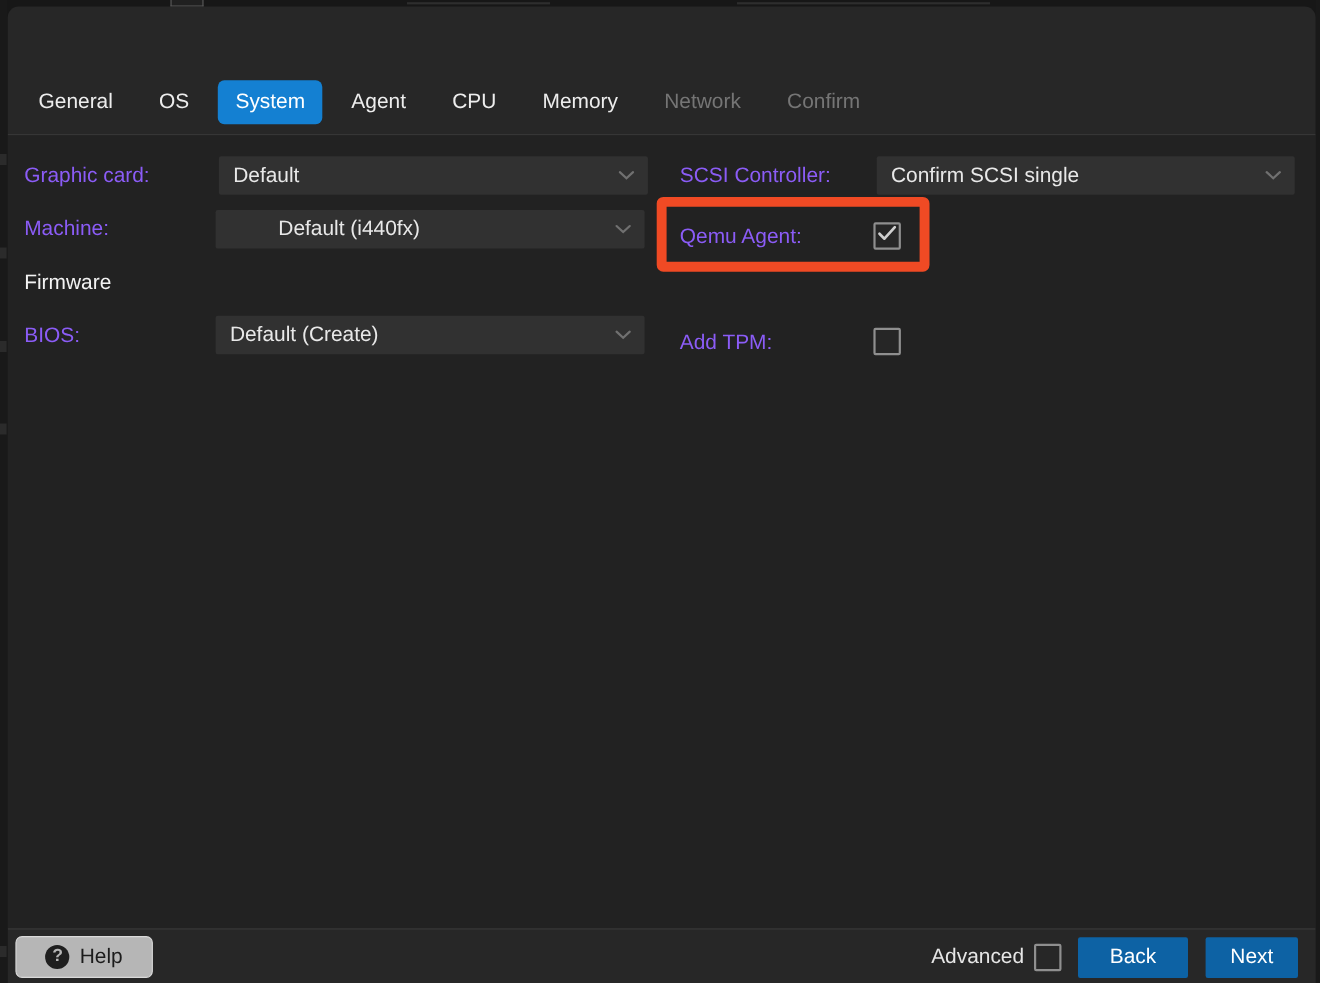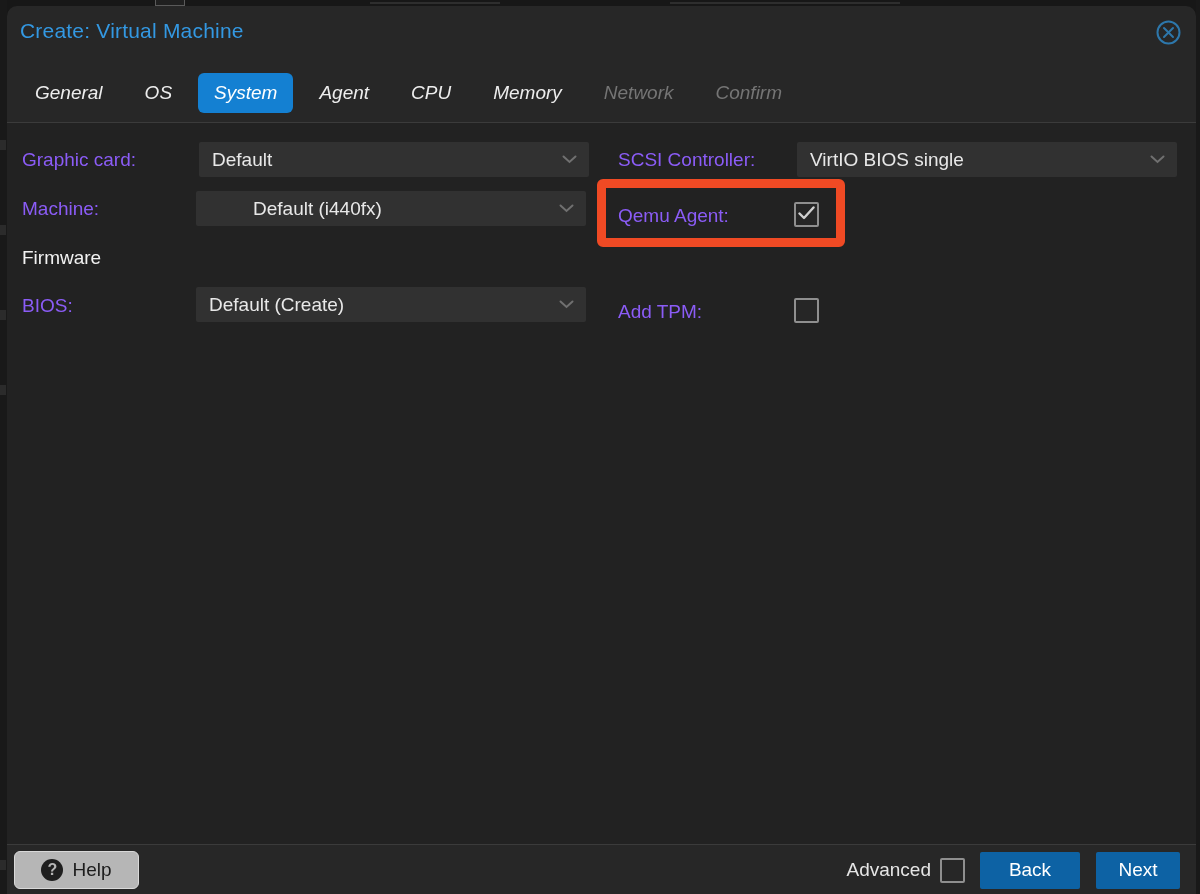--- a/index.html
+++ b/index.html
@@ -32,21 +32,21 @@
   .title {
     position: absolute; left: 13px; top: 13px;
     font-size: 21px; color: #3398e2; letter-spacing: 0.2px;
   }
   .close-btn { position: absolute; right: 15px; top: 14px; width: 25px; height: 25px; cursor: pointer; }
   .close-btn svg { display: block; }
 
   
   .tabbar {
     position: absolute; left: 12px; top: 66px; height: 42px;
-    display: flex; align-items: center; gap: 10px; font-style: italic;
+    display: flex; align-items: center; gap: 10px;
   }
   .tab {
     font-size: 19px; color: #ededed; padding: 9px 16px;
     border-radius: 6px; cursor: pointer; white-space: nowrap;
   }
   .tab.active { background: #1480d2; color: #ffffff; }
   .tab.disabled { color: #757575; cursor: default; }
   .tab-divider {
     position: absolute; left: 0; top: 116px; width: 100%; height: 1px; background: #3b3b3b;
   }
@@ -130,32 +130,20 @@
   <i style="top:140px;"></i>
     <i style="top:225px;"></i>
     <i style="top:310px;"></i>
     <i style="top:385px;"></i>
     <i style="top:860px;"></i>
 </div>
 <div class="bg-strip-right"></div>
 
 <div class="modal">
 
-  <div class="titlebar">
-    <div class="title">Create: Virtual Machine</div>
-    <div class="close-btn">
-      <span>
-        <svg width="25" height="25" viewBox="0 0 25 25">
-          <circle cx="12.5" cy="12.5" r="11" fill="none" stroke="#2d77ab" stroke-width="2"></circle>
-          <line x1="8" y1="8" x2="17" y2="17" stroke="#2d77ab" stroke-width="2" stroke-linecap="round"></line>
-          <line x1="17" y1="8" x2="8" y2="17" stroke="#2d77ab" stroke-width="2" stroke-linecap="round"></line>
-        </svg>
-      </span>
-    </div>
-  </div>
 
   <div class="tabbar">
     <div class="tab">General</div>
     <div class="tab">OS</div>
     <div class="tab active">System</div>
     <div class="tab">Agent</div>
     <div class="tab">CPU</div>
     <div class="tab">Memory</div>
     <div class="tab disabled">Network</div>
     <div class="tab disabled">Confirm</div>
@@ -191,21 +179,21 @@
       <span class="value">Default (Create)</span>
       <span class="chev">
         <svg width="15" height="9" viewBox="0 0 15 9">
             <path d="M1.5 1.5 L7.5 7 L13.5 1.5" fill="none" stroke="#707070" stroke-width="2" stroke-linecap="round"></path>
           </svg>
       </span>
     </div>
 
     <div class="field-label" style="left:611px; top:26px;">SCSI Controller:</div>
     <div class="select-field" style="left:790px; top:19px; width:380px;">
-      <span class="value">VirtIO BIOS single</span>
+      <span class="value">Confirm SCSI single</span>
       <span class="chev">
         <svg width="15" height="9" viewBox="0 0 15 9">
             <path d="M1.5 1.5 L7.5 7 L13.5 1.5" fill="none" stroke="#707070" stroke-width="2" stroke-linecap="round"></path>
           </svg>
       </span>
     </div>
 
     <div class="field-label" style="left:611px; top:82px;">Qemu Agent:</div>
     <div class="checkbox" style="left:787px; top:79px;">
       <span>

